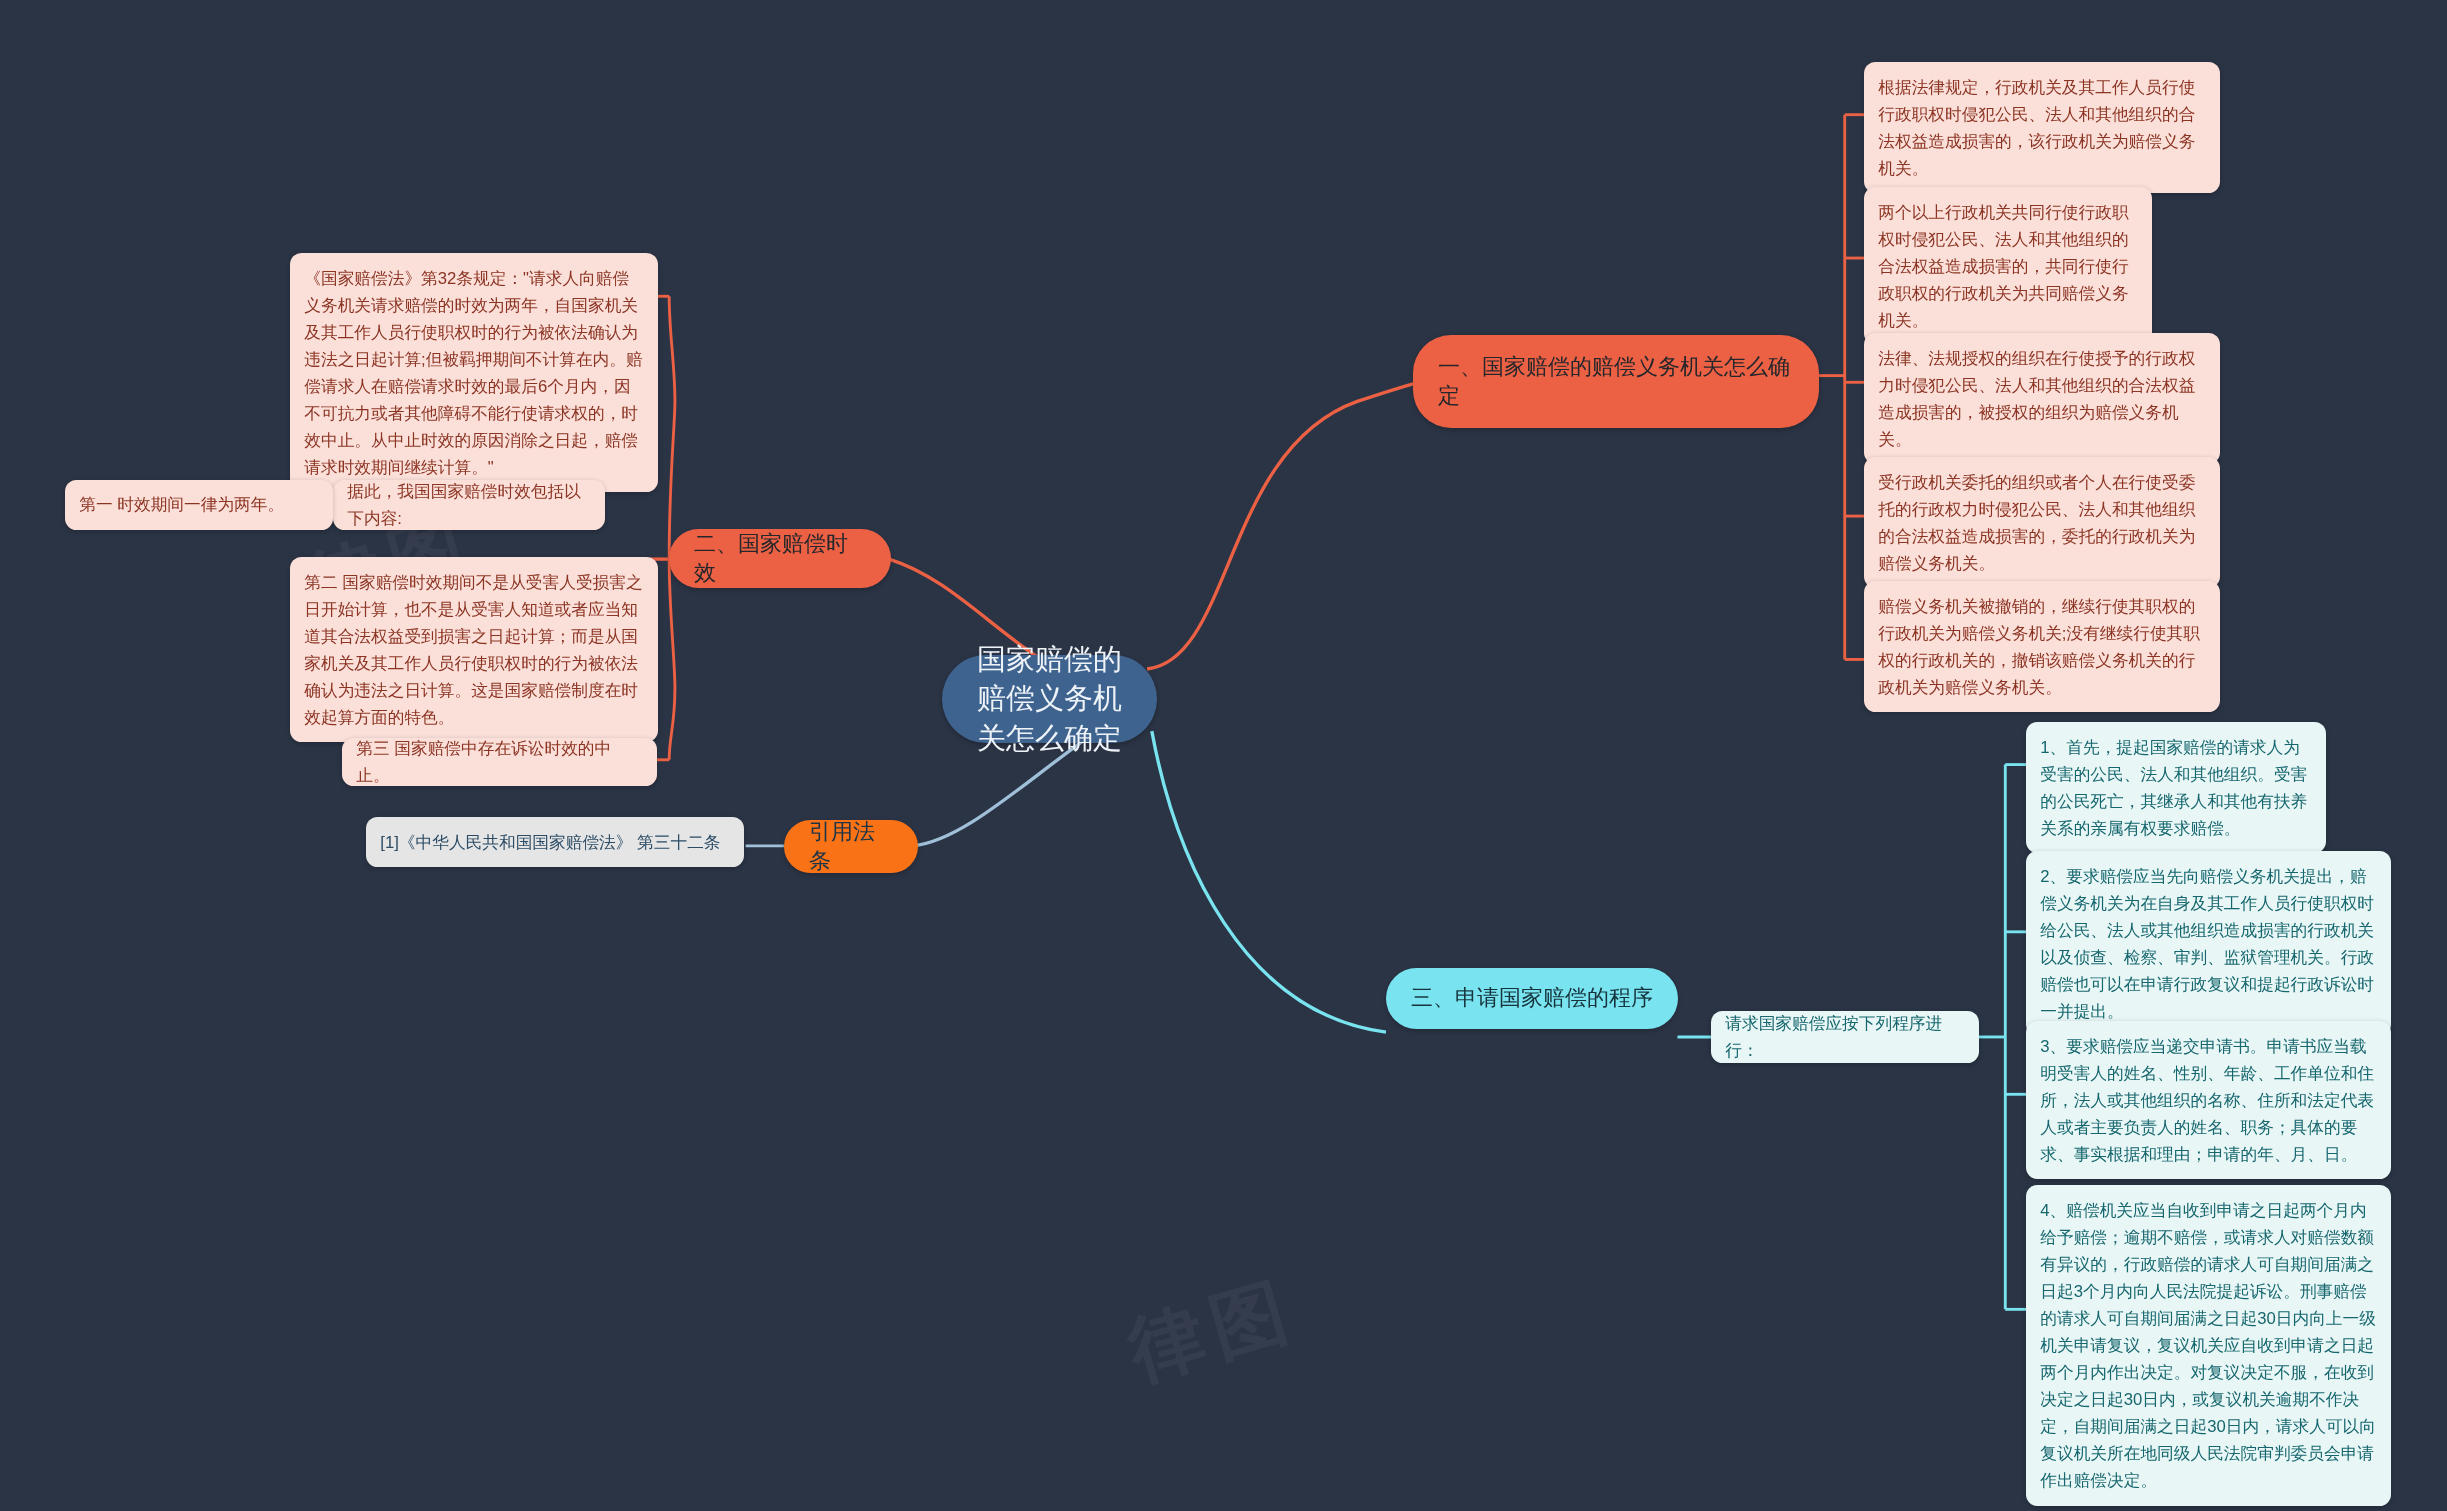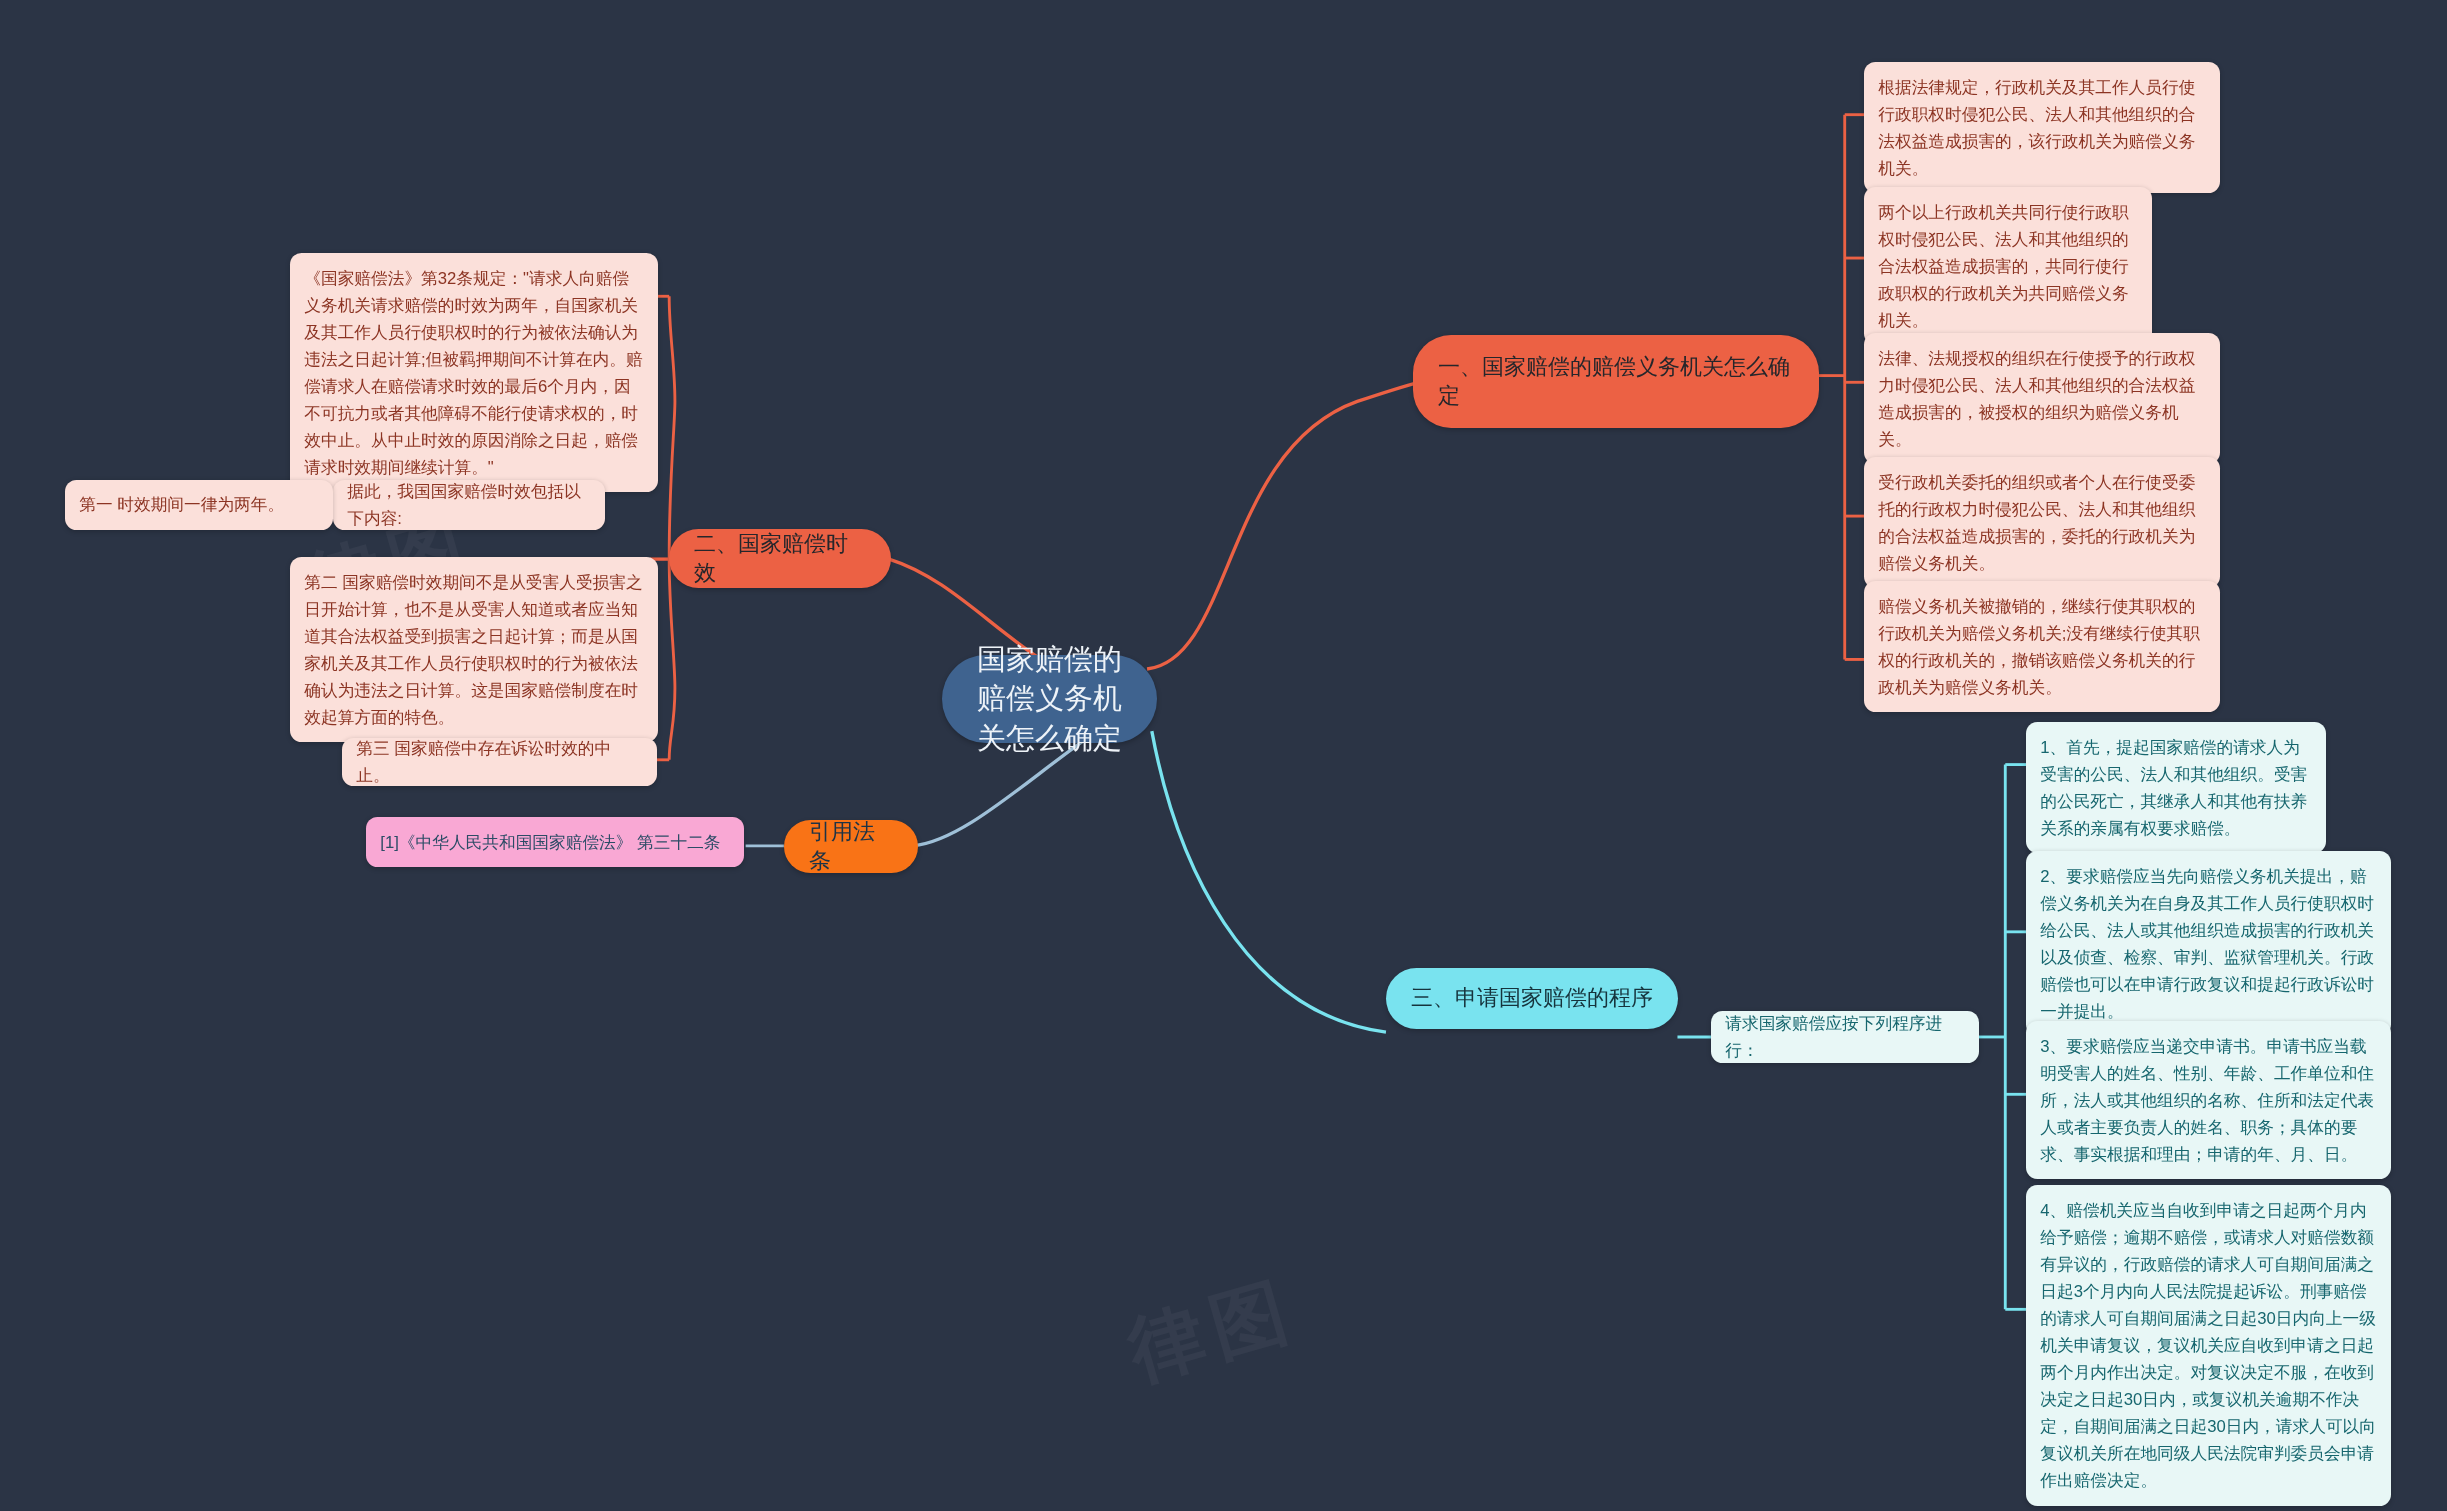--- a/index.html
+++ b/index.html
@@ -56,21 +56,21 @@
   
   .card{
     border-radius:11.5px;
     font-size:16.7px;
     line-height:1.62;
     padding:11.5px 14.3px;
     box-shadow:0 1.9px 4.8px rgba(0,0,0,.2);
     box-sizing:border-box;
   }
   .card.salmon{background:#fbe0da;color:#8c3423;}
-  .card.paleblue{background:#f9a8d4;color:#2c4c66;}
+  .card.paleblue{background:#e5e5e5;color:#2c4c66;}
   .card.palecyan{background:#e8f7f6;color:#16666e;}
   .card.one-line{
     display:flex;
     align-items:center;
   }
   .wm{
     position:absolute;
     z-index:1;
     color:rgba(255,255,255,.045);
     font-size:75px;

